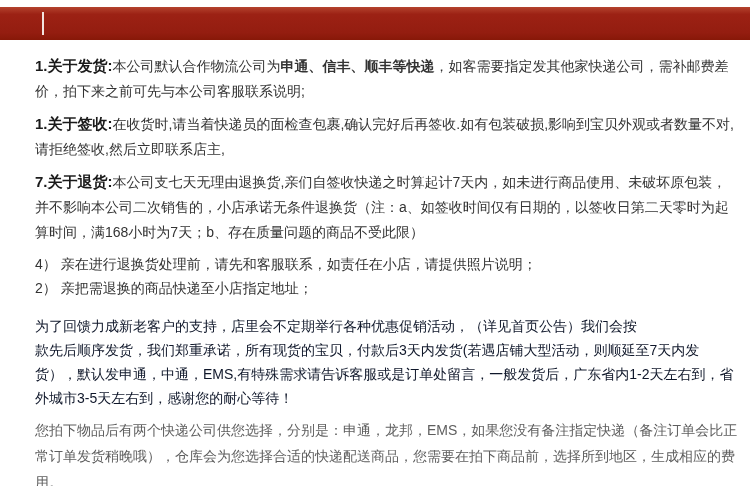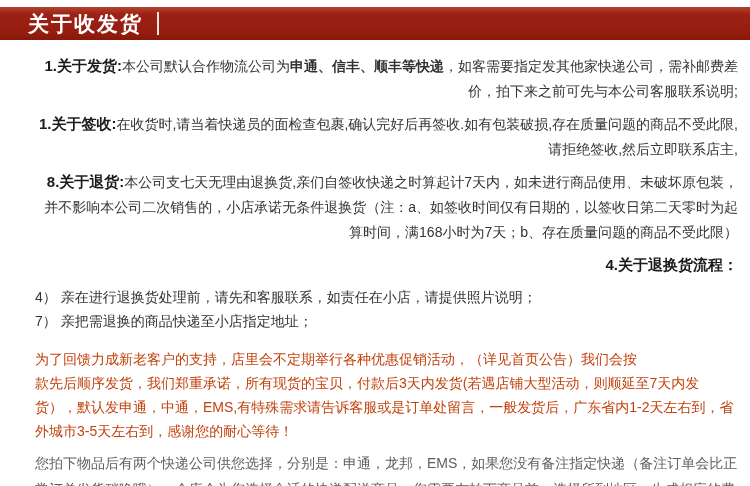--- a/index.html
+++ b/index.html
@@ -42,21 +42,20 @@
     margin-left: 14px;
   }
   .content {
     padding: 13px 12px 0 35px;
     font-size: 14px;
     color: #333333;
     line-height: 25px;
   }
   .para {
     margin: 0 0 7px 0;
-    text-align: right;
   }
   .lbl {
     font-size: 15px;
     font-weight: bold;
     color: #1a1a1a;
   }
   .bold-run {
     font-weight: bold;
   }
   .step-line {
@@ -70,46 +69,42 @@
     line-height: 26px;
     margin: 0;
   }
 </style>
 </head>
 <body>
 
 <div class="page">
 
   <div class="header-bar">
-    <span class="header-title">关于收发货</span>
     <span class="header-sep"></span>
   </div>
 
   <div class="content">
 
     <p class="para">
       <span class="lbl">1.关于发货:</span><span>本公司默认合作物流公司为</span><span class="bold-run">申通、信丰、顺丰等快递</span><span>，如客需要指定发其他家快递公司，需补邮费差价，拍下来之前可先与本公司客服联系说明;</span>
     </p>
 
     <p class="para">
-      <span class="lbl">1.关于签收:</span><span>在收货时,请当着快递员的面检查包裹,确认完好后再签收.如有包装破损,存在质量问题的商品不受此限,请拒绝签收,然后立即联系店主,</span>
+      <span class="lbl">1.关于签收:</span><span>在收货时,请当着快递员的面检查包裹,确认完好后再签收.如有包装破损,影响到宝贝外观或者数量不对,请拒绝签收,然后立即联系店主,</span>
     </p>
 
     <p class="para">
-      <span class="lbl">8.关于退货:</span><span>本公司支七天无理由退换货,亲们自签收快递之时算起计7天内，如未进行商品使用、未破坏原包装，并不影响本公司二次销售的，小店承诺无条件退换货（注：a、如签收时间仅有日期的，以签收日第二天零时为起算时间，满168小时为7天；b、存在质量问题的商品不受此限）</span>
+      <span class="lbl">7.关于退货:</span><span>本公司支七天无理由退换货,亲们自签收快递之时算起计7天内，如未进行商品使用、未破坏原包装，并不影响本公司二次销售的，小店承诺无条件退换货（注：a、如签收时间仅有日期的，以签收日第二天零时为起算时间，满168小时为7天；b、存在质量问题的商品不受此限）</span>
     </p>
 
-    <p class="para">
-      <span class="lbl">4.关于退换货流程：</span>
-      </p>
       <div class="step-line">4） 亲在进行退换货处理前，请先和客服联系，如责任在小店，请提供照片说明；</div>
-      <div class="step-line">7） 亲把需退换的商品快递至小店指定地址；</div>
+      <div class="step-line">2） 亲把需退换的商品快递至小店指定地址；</div>
     <p></p>
 
-    <p class="promo-para" style="color: #c2410c;">
+    <p class="promo-para" style="color: #0f172a;">
       <span>为了回馈力成新老客户的支持，店里会不定期举行各种优惠促销活动，（详见首页公告）我们会按</span><br>
       <span>款先后顺序发货，我们郑重承诺，所有现货的宝贝，付款后3天内发货(若遇店铺大型活动，则顺延至7天内发货），默认发申通，中通，EMS,有特殊需求请告诉客服或是订单处留言，一般发货后，广东省内1-2天左右到，省外城市3-5天左右到，感谢您的耐心等待！</span>
     </p>
 
     <p class="note-para" style="color: rgb(94, 94, 94);">
       <span>您拍下物品后有两个快递公司供您选择，分别是：申通，龙邦，EMS，如果您没有备注指定快递（备注订单会比正常订单发货稍晚哦），仓库会为您选择合适的快递配送商品，您需要在拍下商品前，选择所到地区，生成相应的费用。</span>
     </p>
 
   </div>
 </div>

